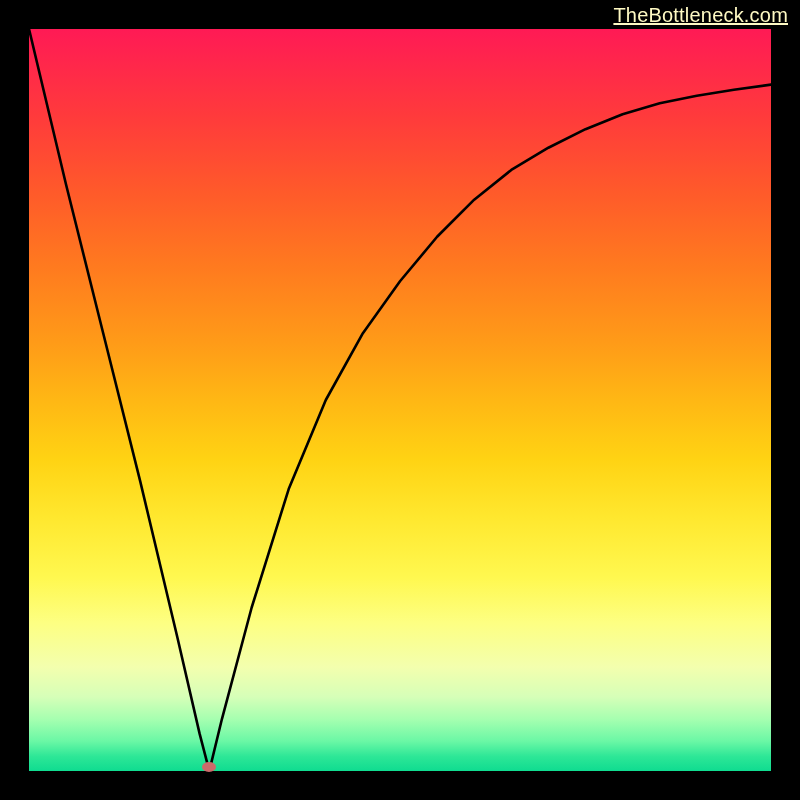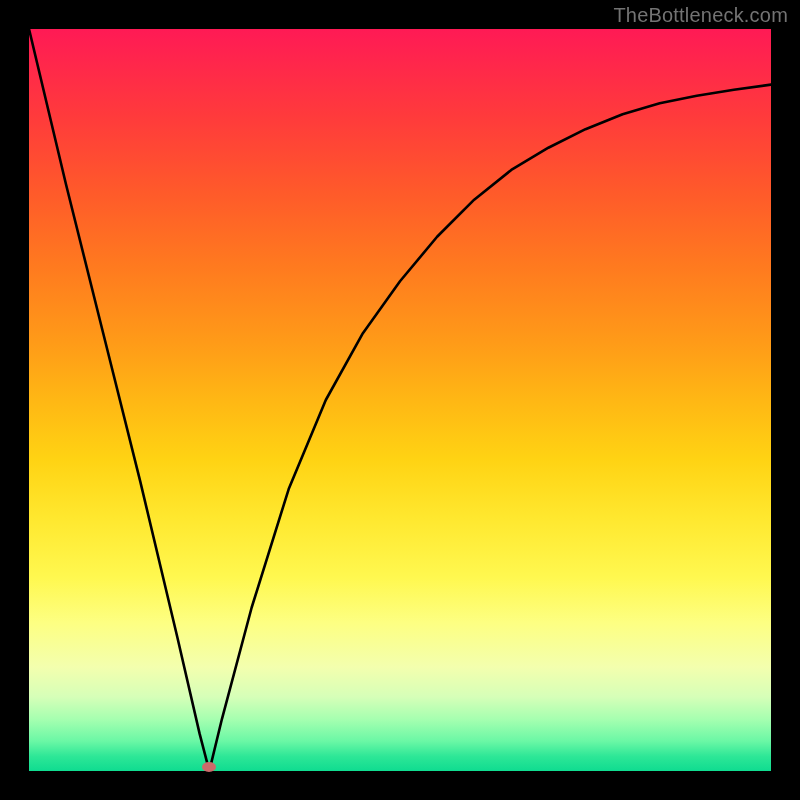--- a/index.html
+++ b/index.html
@@ -41,26 +41,27 @@
       #a6ffb0 93%,
       #6af7a5 96%,
       #2ee797 98%,
       #0fdc90 100%
     );
   }
   .watermark {
     position: absolute;
     top: 4px;
     right: 12px;
-    color: #737373;
+    color: #fef9c3;
     font-size: 20px;
     font-weight: 500;
     letter-spacing: 0.2px;
     user-select: none;
     z-index: 5;
+    text-decoration: underline;
   }
   svg.curve {
     position: absolute;
     left: 0;
     top: 0;
     width: 742px;
     height: 742px;
     display: block;
     z-index: 2;
   }

